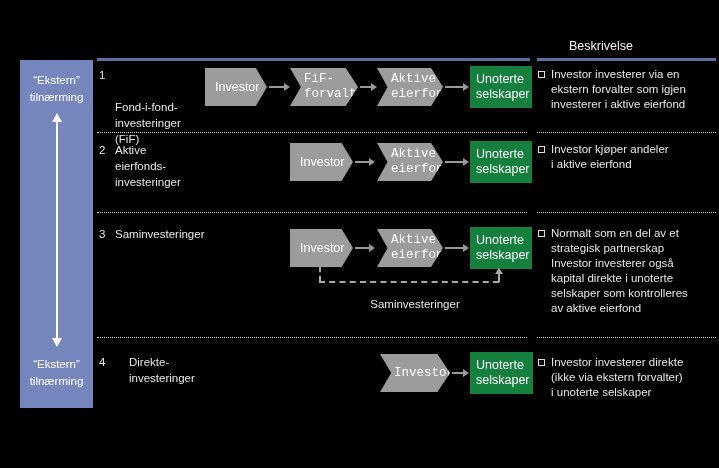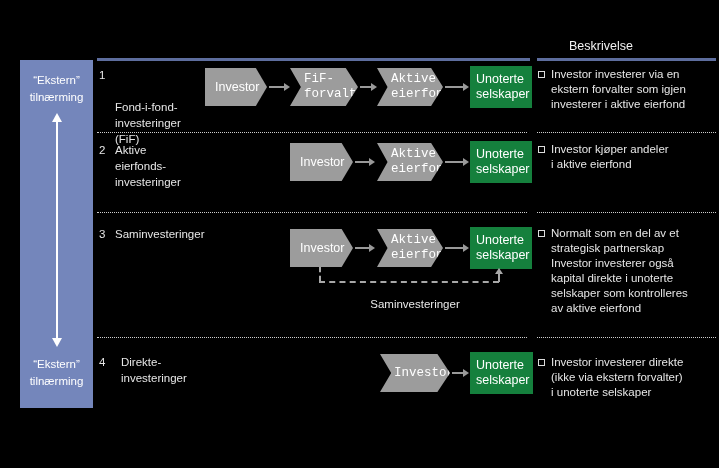--- a/index.html
+++ b/index.html
@@ -120,21 +120,21 @@
   <div class="abs coinvest-label" style="left:340px;top:298px;width:150px;">Saminvesteringer</div>
   <div class="abs bullet" style="left:538px;top:230px;"></div>
   <div class="abs desc pre" style="left:551px;top:226px;">Normalt som en del av et
 strategisk partnerskap
 Investor investerer også
 kapital direkte i unoterte
 selskaper som kontrolleres
 av aktive eierfond</div>
 
   <div class="abs rnum" style="left:99px;top:355px;">4</div>
-  <div class="abs rlabel pre" style="left:121px;top:355px;width:92px;">Direkte-
+  <div class="abs rlabel pre" style="left:129px;top:355px;width:92px;">Direkte-
 investeringer</div>
   <div class="abs shape chevron" style="left:380px;top:354px;width:70px;">Investor</div>
   <div class="abs conn" style="left:452px;top:372px;width:11px;"></div>
   <div class="abs bluebox pre" style="left:470px;top:352px;width:63px;">Unoterte
 selskaper</div>
   <div class="abs bullet" style="left:538px;top:359px;"></div>
   <div class="abs desc pre" style="left:551px;top:355px;">Investor investerer direkte
 (ikke via ekstern forvalter)
 i unoterte selskaper</div>
 

